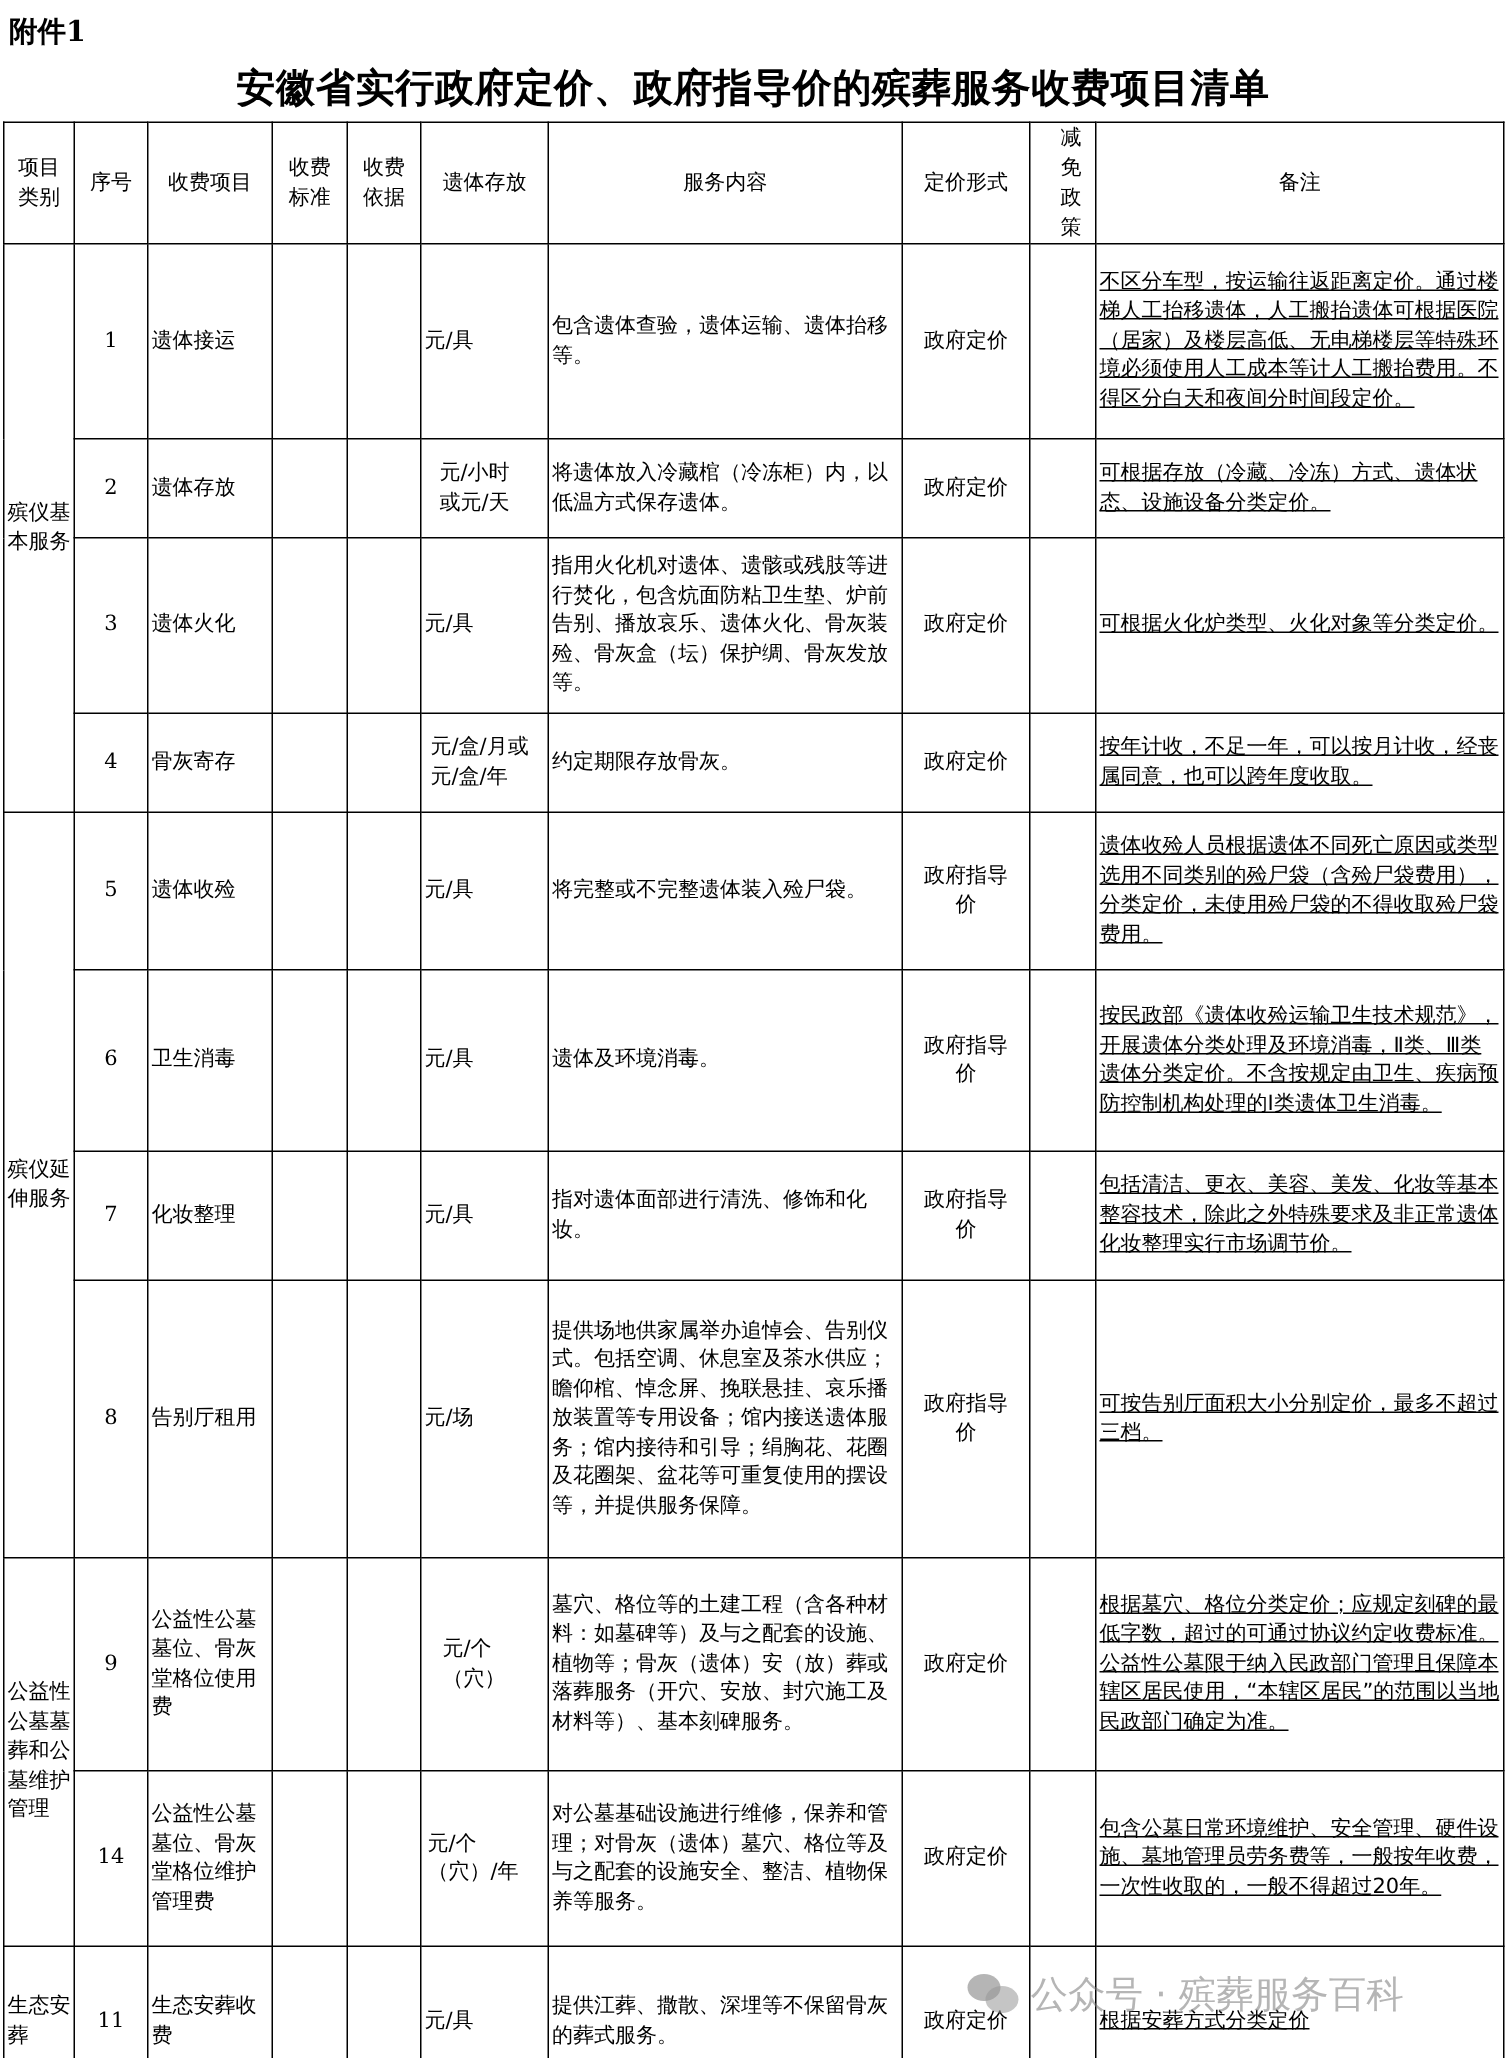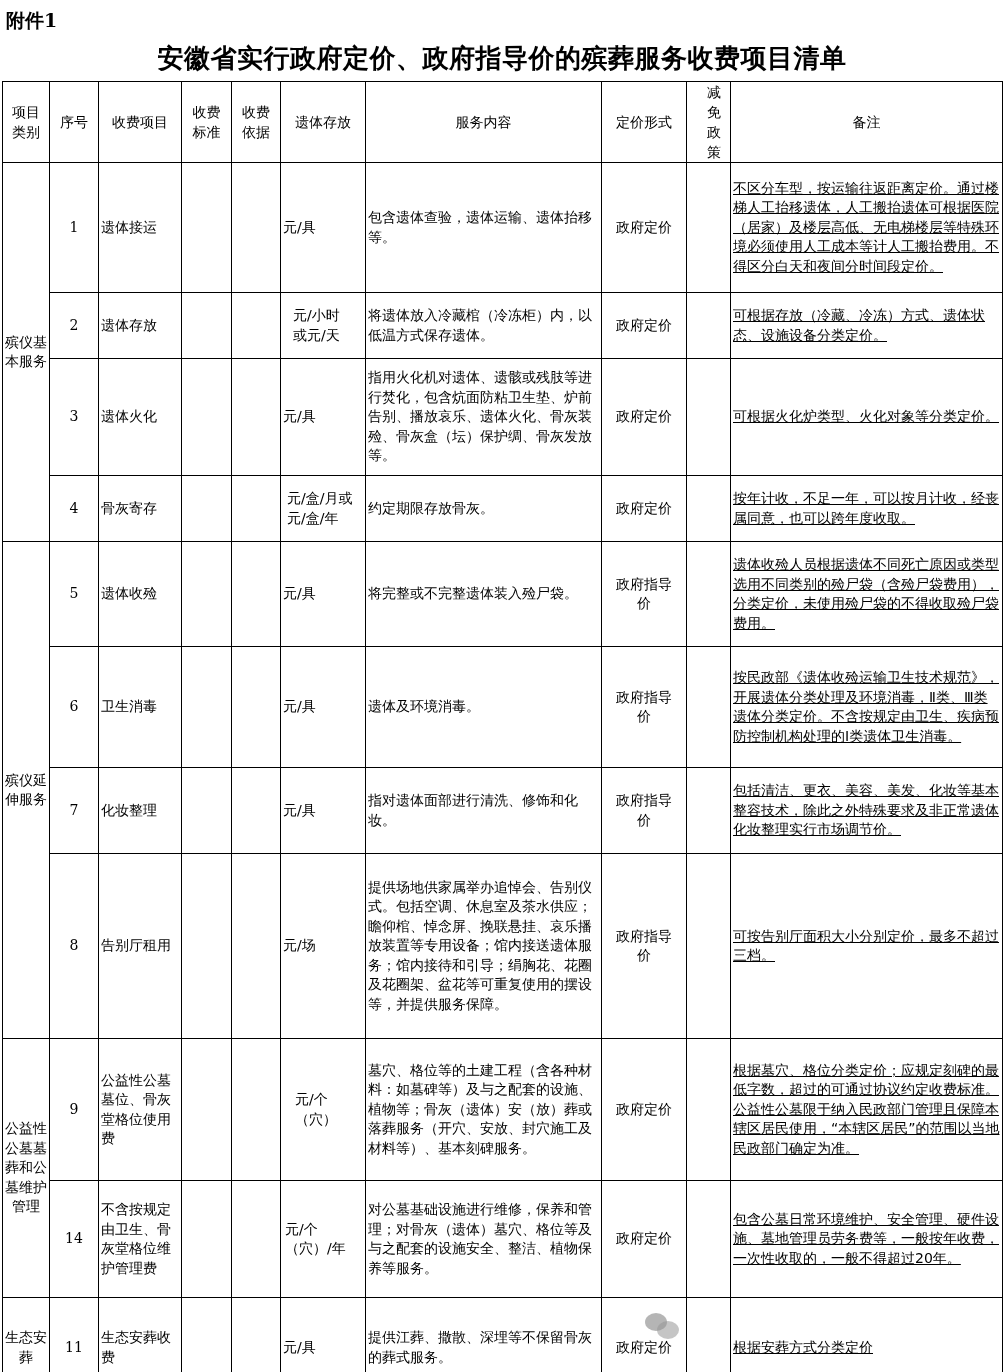--- a/index.html
+++ b/index.html
@@ -19,21 +19,21 @@
     position: absolute; left: 2px; top: 81px;
     border-collapse: collapse; table-layout: fixed; width: 1000px;
     font-family: "DejaVu Sans", "Liberation Sans", sans-serif;
     font-size: 14px; line-height: 19.5px;
   }
   table.list td, table.list th {
     border: 1.5px solid #000; padding: 0 2px; vertical-align: middle;
     font-weight: normal; overflow: hidden; word-break: break-all;
   }
   table.list th { text-align: center; line-height: 20px; }
-  td.cat { text-align: center; padding-left: 8px; padding-right: 4px; }
+  td.cat { text-align: left; padding-left: 8px; padding-right: 4px; }
   td.num { text-align: center; font-family: "DejaVu Serif", "Liberation Serif", serif; }
   td.item { text-align: left; }
   td.unit { text-align: left; }
   td.content { text-align: left; margin-left: 48px; }
   td.form { text-align: center; }
   td.remark { text-align: left; text-decoration: underline; }
   .watermark {
     position: absolute; left: 645px; top: 1313px;
     display: flex; align-items: center; gap: 8px;
     color: rgba(120,120,120,0.55);
@@ -185,21 +185,21 @@
       <td></td>
       <td class="unit" style="padding:0 14px">元/个（穴）</td>
       <td class="content">墓穴、格位等的土建工程（含各种材料：如墓碑等）及与之配套的设施、植物等；骨灰（遗体）安（放）葬或落葬服务（开穴、安放、封穴施工及材料等）、基本刻碑服务。</td>
       <td class="form">政府定价</td>
       <td></td>
       <td class="remark">根据墓穴、格位分类定价；应规定刻碑的最低字数，超过的可通过协议约定收费标准。公益性公墓限于纳入民政部门管理且保障本辖区居民使用，“本辖区居民”的范围以当地民政部门确定为准。</td>
     </tr>
 
     <tr style="height:117px">
       <td class="num">14</td>
-      <td class="item">不含按规定由卫生、骨灰堂格位维护管理费</td>
+      <td class="item">公益性公墓墓位、骨灰堂格位维护管理费</td>
       <td></td>
       <td></td>
       <td class="unit" style="padding:0 4px">元/个（穴）/年</td>
       <td class="content">对公墓基础设施进行维修，保养和管理；对骨灰（遗体）墓穴、格位等及与之配套的设施安全、整洁、植物保养等服务。</td>
       <td class="form">政府定价</td>
       <td></td>
       <td class="remark">包含公墓日常环境维护、安全管理、硬件设施、墓地管理员劳务费等，一般按年收费，一次性收取的，一般不得超过20年。</td>
     </tr>
 
     <tr style="height:100px">
@@ -215,13 +215,14 @@
       <td class="remark">根据安葬方式分类定价</td>
     </tr>
   </tbody>
 </table>
 
 <div class="watermark">
   <span class="wm-icon">
       <span class="b1"></span>
       <span class="b2"></span>
     </span>
+  <span>公众号 · 殡葬服务百科</span>
 </div>
 
 </body></html>

